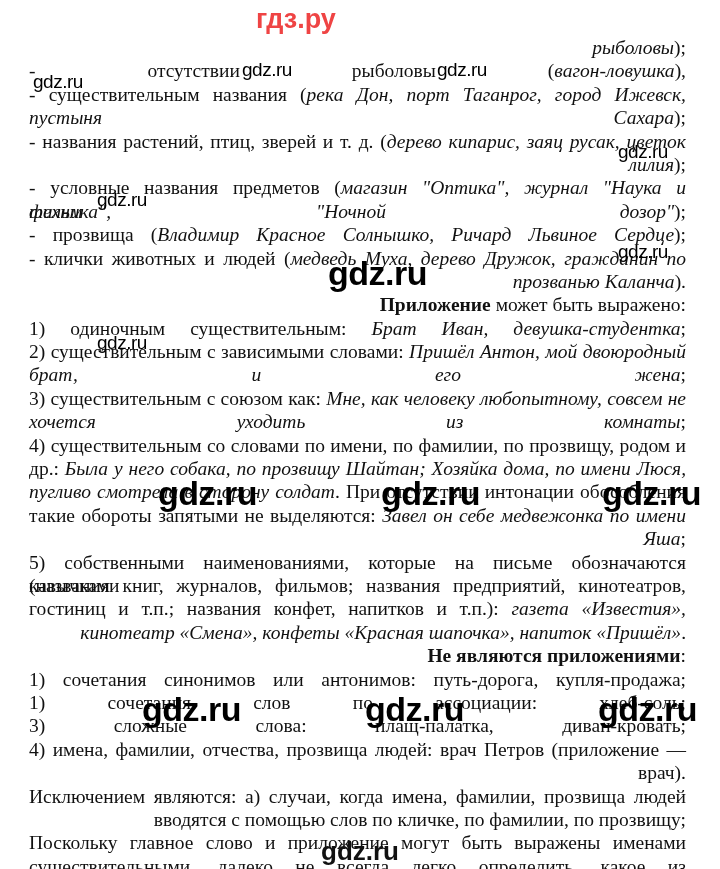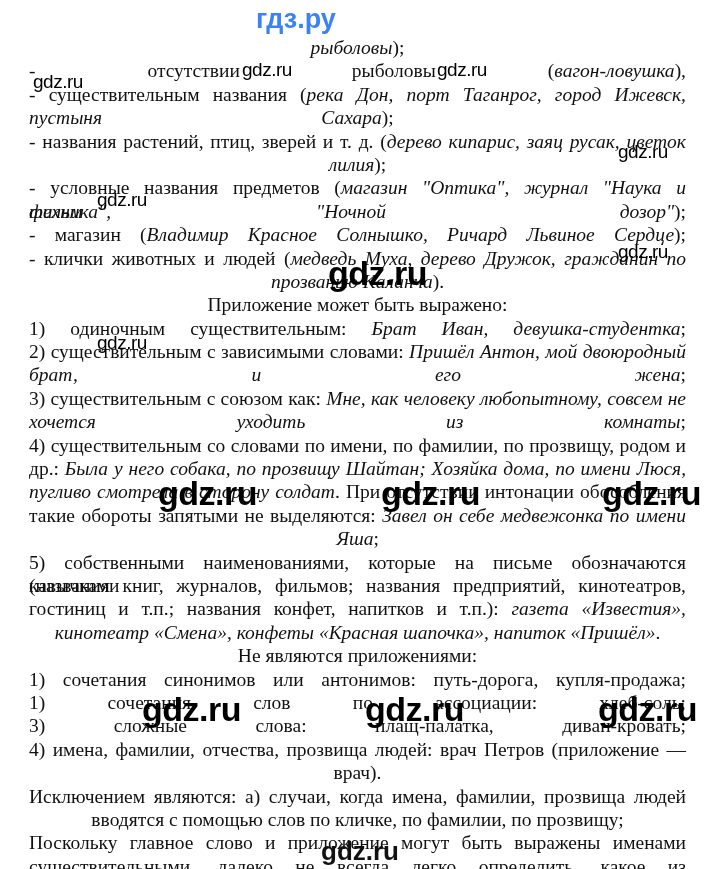--- a/index.html
+++ b/index.html
@@ -3,31 +3,31 @@
   <meta charset="utf-8">
   <style>
     html, body { margin: 0; padding: 0; background: #ffffff; }
     body {
       width: 720px; height: 869px; position: relative; overflow: hidden;
       font-family: "Liberation Serif", serif; color: #111;
     }
     .site-title {
       position: absolute; top: 0; left: 0; width: 592px; text-align: center;
       font-family: "Liberation Sans", sans-serif; font-weight: bold;
-      font-size: 27px; line-height: 30px; top: 4px; color: #3b82f6;
+      font-size: 27px; line-height: 30px; top: 4px; color: #ef4444;
     }
     .doc {
       position: absolute; left: 29px; top: 36px; width: 657px;
       font-size: 19.5px; line-height: 23.4px;
     }
     .line { display: block; white-space: nowrap; height: 23.4px; }
     .just { text-align: justify; text-align-last: justify; white-space: normal; }
-    .left { text-align: center; }
+    .left { text-align: right; }
     i, .it { font-style: italic; }
-    b { font-weight: normal; }
+    b { font-weight: bold; }
     .wm {
       position: absolute; font-family: "Liberation Sans", sans-serif;
       color: #000; letter-spacing: -0.5px;
     }
     .wm.small { font-size: 19px; line-height: 20px; }
     .wm.big { font-size: 34px; line-height: 34px; font-weight: bold; }
     .footer-wm {
       position: absolute; top: 836px; left: 0; width: 720px; text-align: center;
       font-family: "Liberation Sans", sans-serif; font-weight: bold; font-size: 26px;
     }
@@ -39,21 +39,21 @@
 
 <div class="doc" id="doc">
     <div class="line left"><i>рыболовы</i><span>);</span></div>
     <div class="line just"><span>- </span><span>отсутствии </span><span>рыболовы </span><span>(</span><i>вагон-ловушка</i><span>),</span></div>
     <div class="line just"><span>- существительным названия (</span><i>река Дон, порт Таганрог, город Ижевск, пустыня</i></div>
     <div class="line left"><i>Сахара</i><span>);</span></div>
     <div class="line just"><span>- названия растений, птиц, зверей и т. д. (</span><i>дерево кипарис, заяц русак, цветок</i></div>
     <div class="line left"><i>лилия</i><span>);</span></div>
     <div class="line just"><span>- условные названия предметов (</span><i>магазин "Оптика", журнал "Наука и техника",</i></div>
     <div class="line just"><i>фильм "Ночной дозор"</i><span>);</span></div>
-    <div class="line just"><span>- магазин (</span><i>Владимир Красное Солнышко, Ричард Львиное Сердце</i><span>);</span></div>
+    <div class="line just"><span>- прозвища (</span><i>Владимир Красное Солнышко, Ричард Львиное Сердце</i><span>);</span></div>
     <div class="line just"><span>- клички животных и людей (</span><i>медведь Муха, дерево Дружок, гражданин по</i></div>
     <div class="line left"><i>прозванью Каланча</i><span>).</span></div>
     <div class="line left"><b> Приложение</b><span> может быть выражено:</span></div>
     <div class="line just"><span>1) одиночным существительным: </span><i>Брат Иван, девушка-студентка</i><span>;</span></div>
     <div class="line just"><span>2) существительным с зависимыми словами: </span><i>Пришёл Антон, мой двоюродный</i></div>
     <div class="line just"><i>брат, и его жена</i><span>;</span></div>
     <div class="line just"><span>3) существительным с союзом как: </span><i>Мне, как человеку любопытному, совсем не</i></div>
     <div class="line just"><i>хочется уходить из комнаты</i><span>;</span></div>
     <div class="line just"><span>4) существительным со словами по имени, по фамилии, по прозвищу, родом и</span></div>
     <div class="line just"><span>др.: </span><i>Была у него собака, по прозвищу Шайтан; Хозяйка дома, по имени Люся,</i></div>

